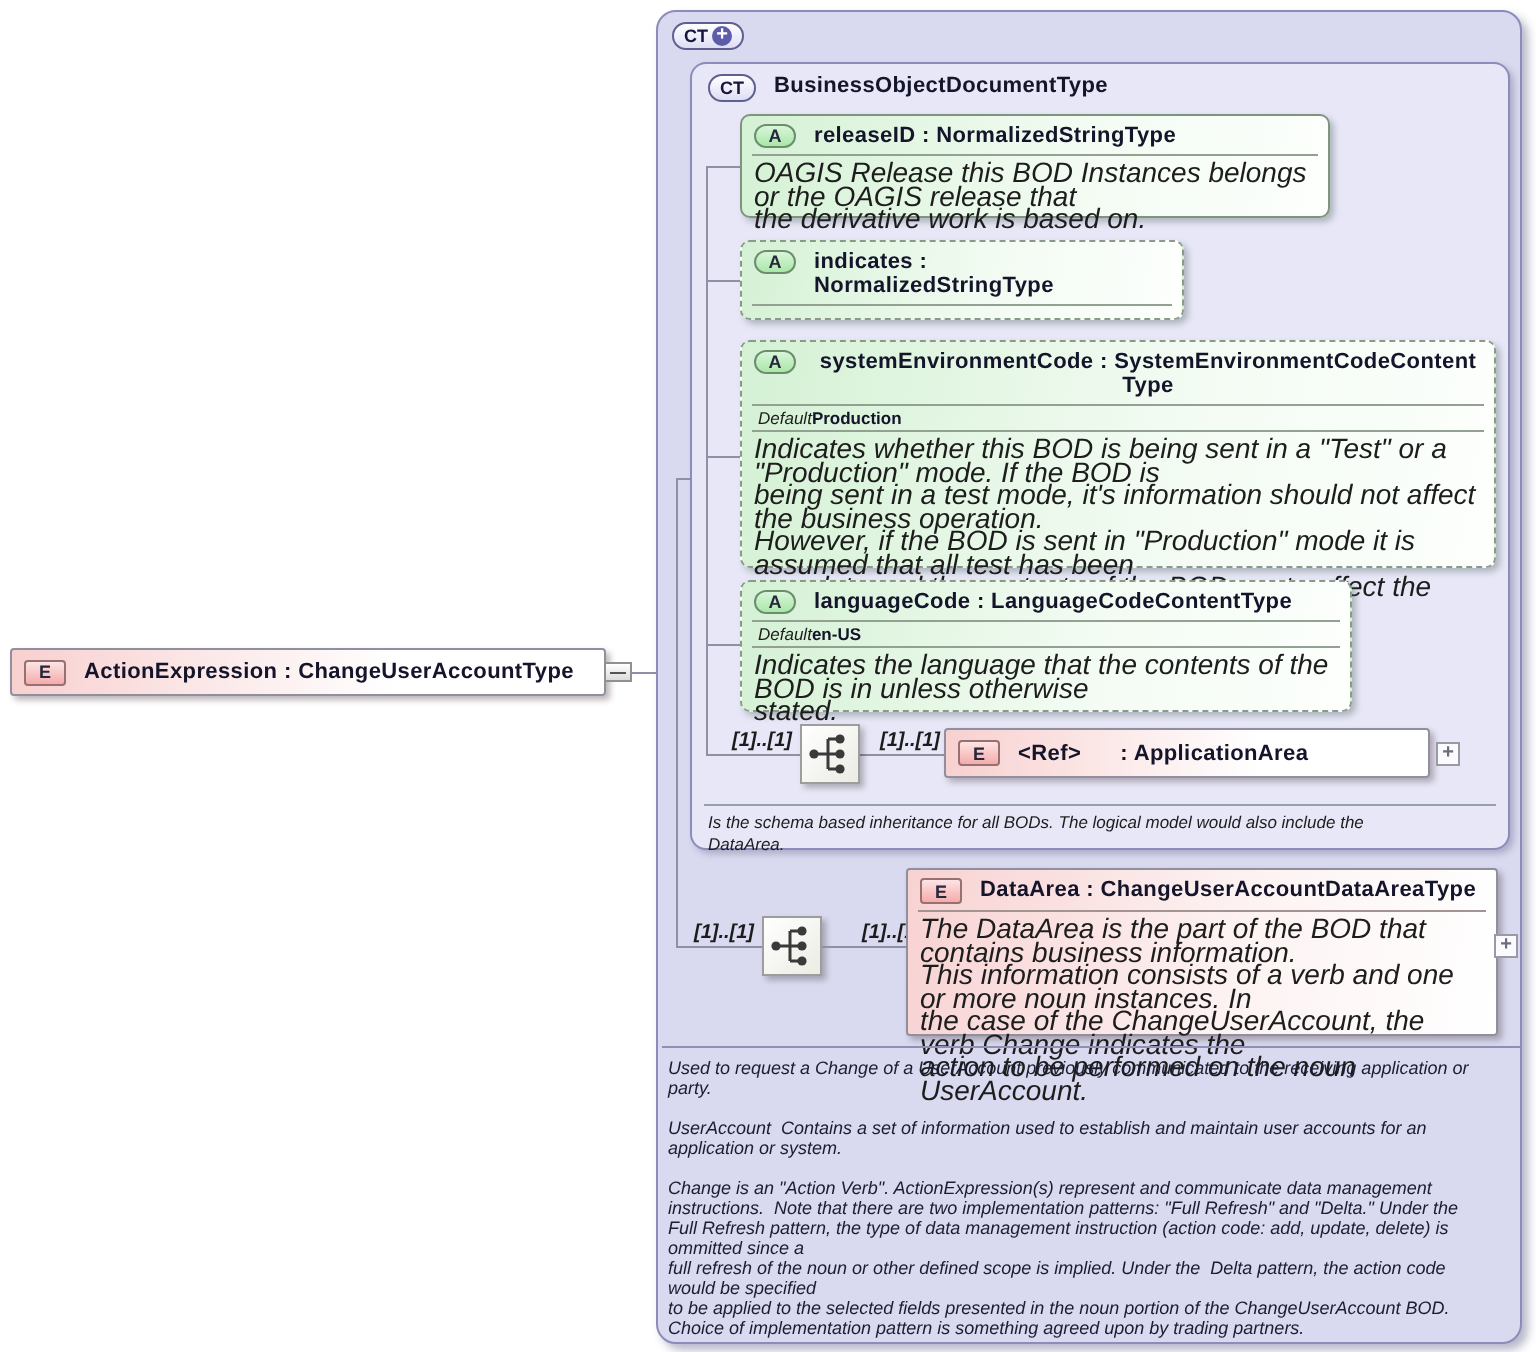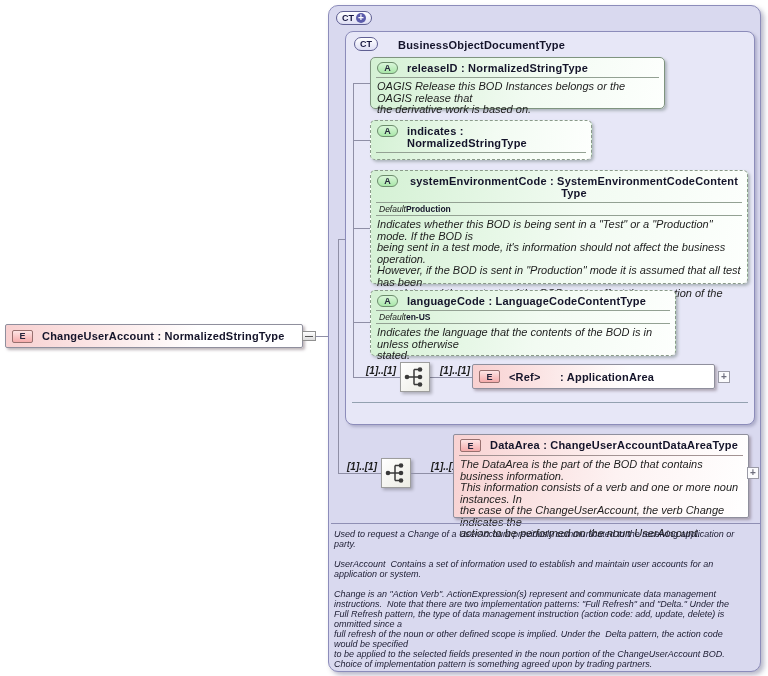--- a/index.html
+++ b/index.html
@@ -36,35 +36,35 @@
 
   
   .attr-box{position:absolute;border:1px solid #7f947f;border-radius:5px;box-sizing:border-box;
     background:linear-gradient(100deg,#d4f1d4 0%,#f2fbf2 55%,#fdfffd 100%);
     box-shadow:2px 2px 3px rgba(70,90,80,.35);}
   .attr-box.optional{border-style:dashed;border-color:#8a9a8a;}
   .attr-header{display:flex;align-items:flex-start;gap:9px;padding:4px 6px 2px 6px;}
   .attr-header .bold-label{white-space:normal;}
   .attr-header.center .bold-label{flex:1;text-align:center;word-break:break-all;}
   .attr-sep{height:1px;background:#93a193;margin:1px 5px 1px 5px;}
-  .annotation{font-style:italic;font-size:11px;line-height:11.5px;color:#1d1d1d;
+  .annotation{font-style:italic;font-size:14px;line-height:11.5px;color:#1d1d1d;
     padding:2px 6px 2px 6px;white-space:pre-wrap;}
   .default-row{display:flex;align-items:center;margin:1px 5px;padding:1px 3px;
     border-top:1px solid #93a193;border-bottom:1px solid #93a193;}
   .default-label{font-style:italic;font-size:8.5px;color:#1d1d1d;}
   .default-value{font-weight:bold;font-size:8.5px;color:#14142a;}
 
   
   .outer-box{position:absolute;left:328px;top:5px;width:433px;height:667px;
     border:1px solid #8c8cba;border-radius:10px;background:#d9d9ef;
     box-shadow:3px 3px 5px rgba(95,95,135,.45);box-sizing:border-box;}
   .inner-box{position:absolute;left:16px;top:25px;width:410px;height:394px;
     border:1px solid #8c8cba;border-radius:8px;background:#e7e7f7;
     box-shadow:2px 2px 3px rgba(95,95,135,.35);box-sizing:border-box;}
-  .type-header{position:absolute;display:flex;align-items:flex-end;gap:20px;}
+  .type-header{position:absolute;display:flex;align-items:flex-start;gap:9px;}
 
   
   .seq-icon{position:absolute;width:30px;height:30px;box-sizing:border-box;
     border:1px solid #9d9d9d;background:linear-gradient(135deg,#ffffff 0%,#ecece4 100%);
     box-shadow:2px 2px 3px rgba(0,0,0,.25);display:flex;align-items:center;justify-content:center;}
   .card{position:absolute;font-size:10px;font-style:italic;font-weight:bold;color:#1c1c1c;}
 
   .plus-btn{position:absolute;width:12px;height:12px;box-sizing:border-box;
     border:1px solid #9a9aa6;background:#fbfbfd;color:#6d6d7d;font-size:10px;
     line-height:9px;text-align:center;font-weight:bold;}
@@ -79,21 +79,21 @@
   .inner-annotation{position:absolute;font-style:italic;font-size:8.5px;line-height:11px;
     color:#1d1d1d;white-space:pre-wrap;}
 </style>
 </head>
 <body>
 
 <div class="stage">
 
   <div class="el-box" style="left:5px;top:324px;width:298px;height:24px;">
     <span class="badge e-badge">E</span>
-    <span class="bold-label">ChangeUserAccount : NormalizedStringType</span>
+    <span class="bold-label">ActionExpression : ChangeUserAccountType</span>
   </div>
   <div class="collapse-handle">
     <span class="dash"></span>
   </div>
   <div class="hline" style="left:316px;top:336px;width:22px;"></div>
 
   <div class="outer-box">
 
     <div class="type-header" style="left:7px;top:5px;">
       <span class="badge ct-badge">
@@ -179,20 +179,22 @@
       </div>
       <span class="card" style="left:94px;top:333px;">[1]..[1]</span>
 
       <div class="el-box" style="left:126px;top:332px;width:243px;height:25px;">
         <span class="badge e-badge">E</span>
         <span class="bold-label">&lt;Ref&gt;      : ApplicationArea</span>
       </div>
       <div class="plus-btn" style="left:372px;top:339px;">+</div>
 
       <div class="hline" style="left:6px;top:370px;width:396px;background:#93a1b0;"></div>
+      <div class="inner-annotation" style="left:8px;top:374px;width:396px;">Is the schema based inheritance for all BODs. The logical model would also include the
+DataArea.</div>
     </div>
 
     <span class="card" style="left:18px;top:455px;">[1]..[1]</span>
     <div class="seq-icon" style="left:52px;top:452px;">
       <svg width="26" height="26" viewBox="0 0 26 26">
         <circle cx="5" cy="13" r="2.3" fill="#3a3a3a"></circle>
         <path d="M5 13 H12 M12 5.5 V20.5 M12 5.5 H16 M12 13 H16 M12 20.5 H16" stroke="#3a3a3a" stroke-width="1.5" fill="none"></path>
         <circle cx="18" cy="5.5" r="2.3" fill="#3a3a3a"></circle>
         <circle cx="18" cy="13" r="2.3" fill="#3a3a3a"></circle>
         <circle cx="18" cy="20.5" r="2.3" fill="#3a3a3a"></circle>

